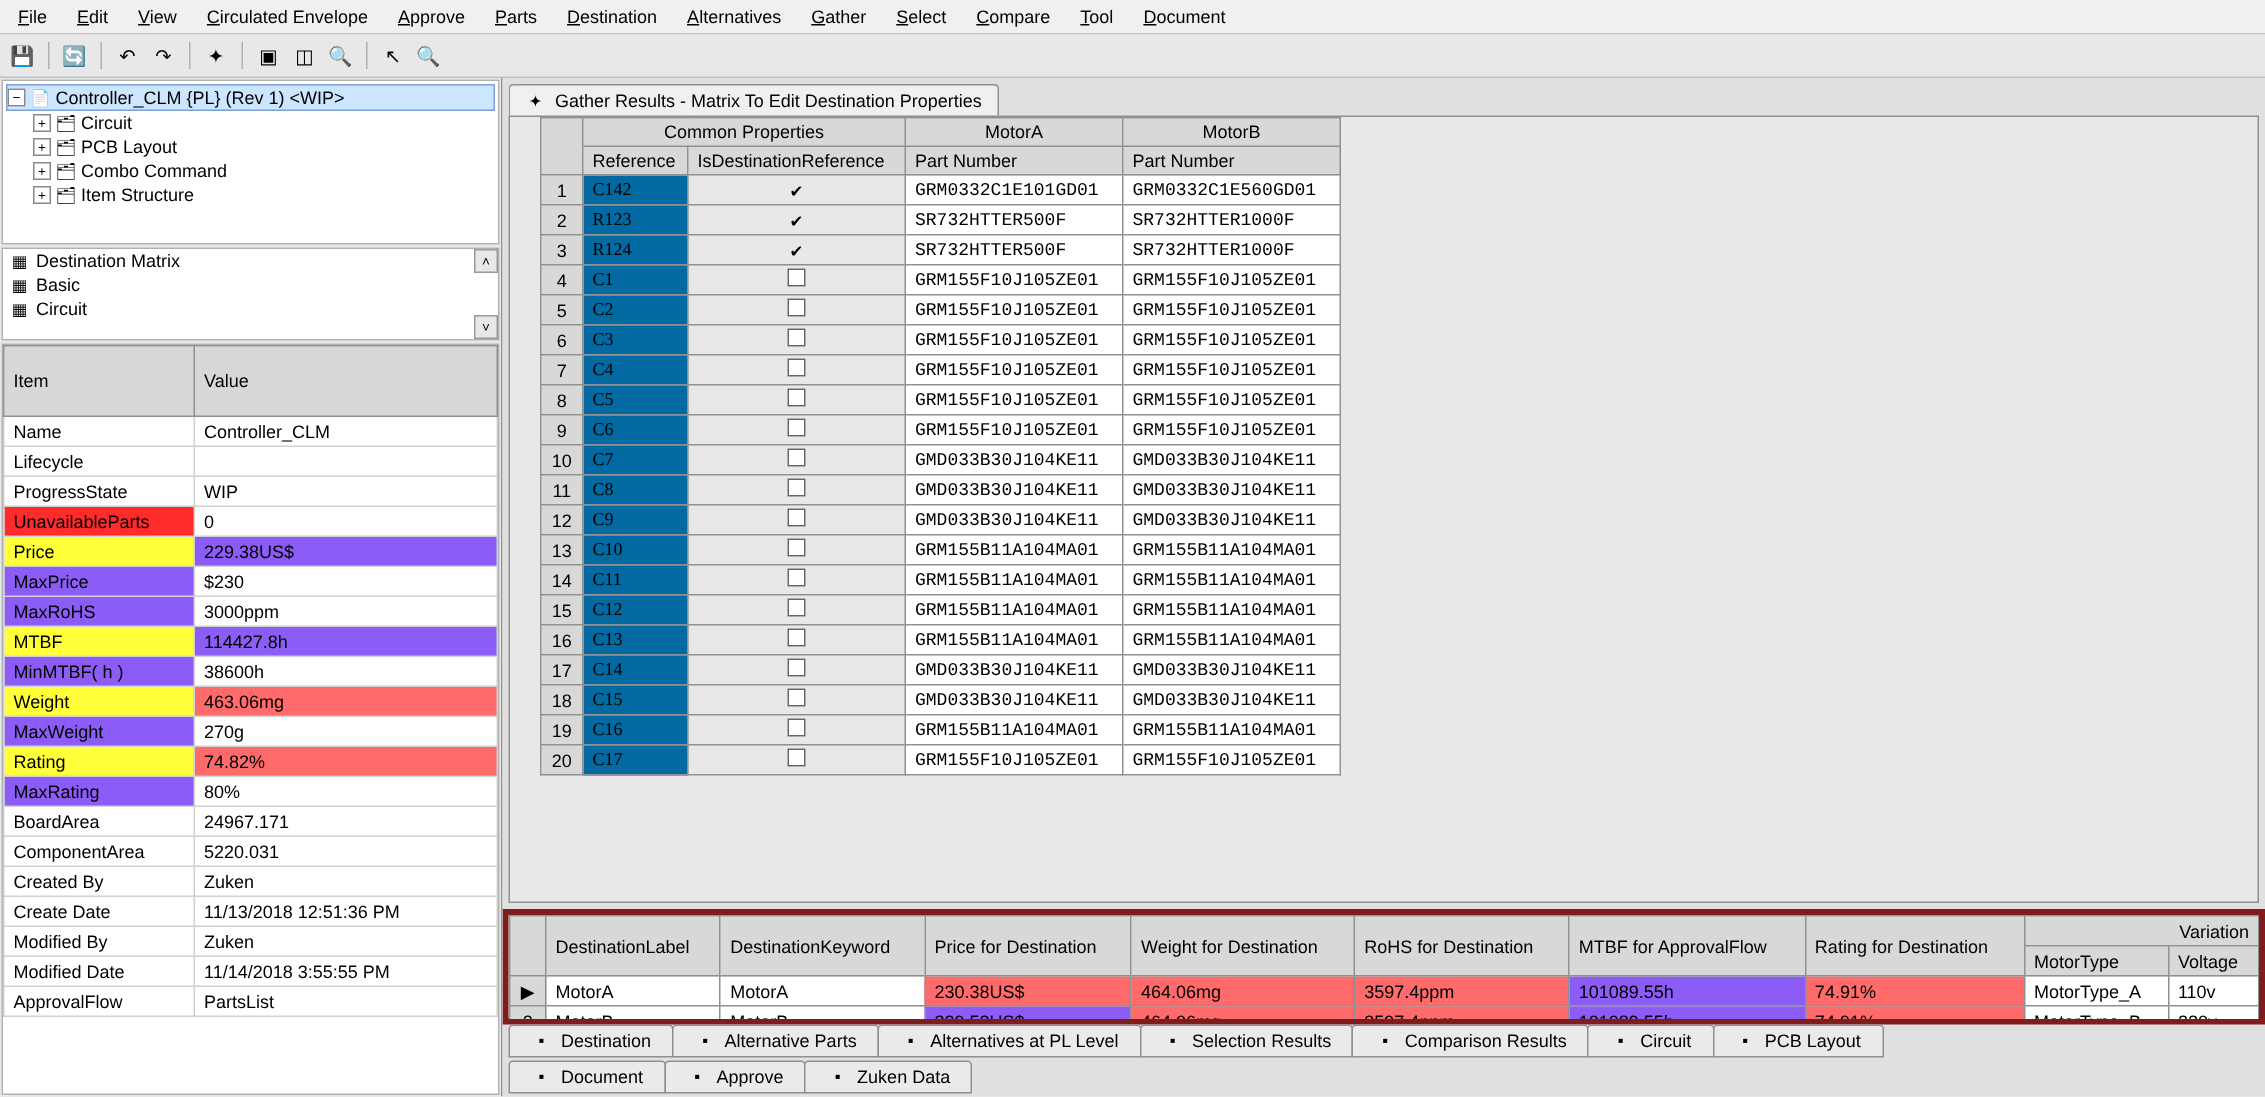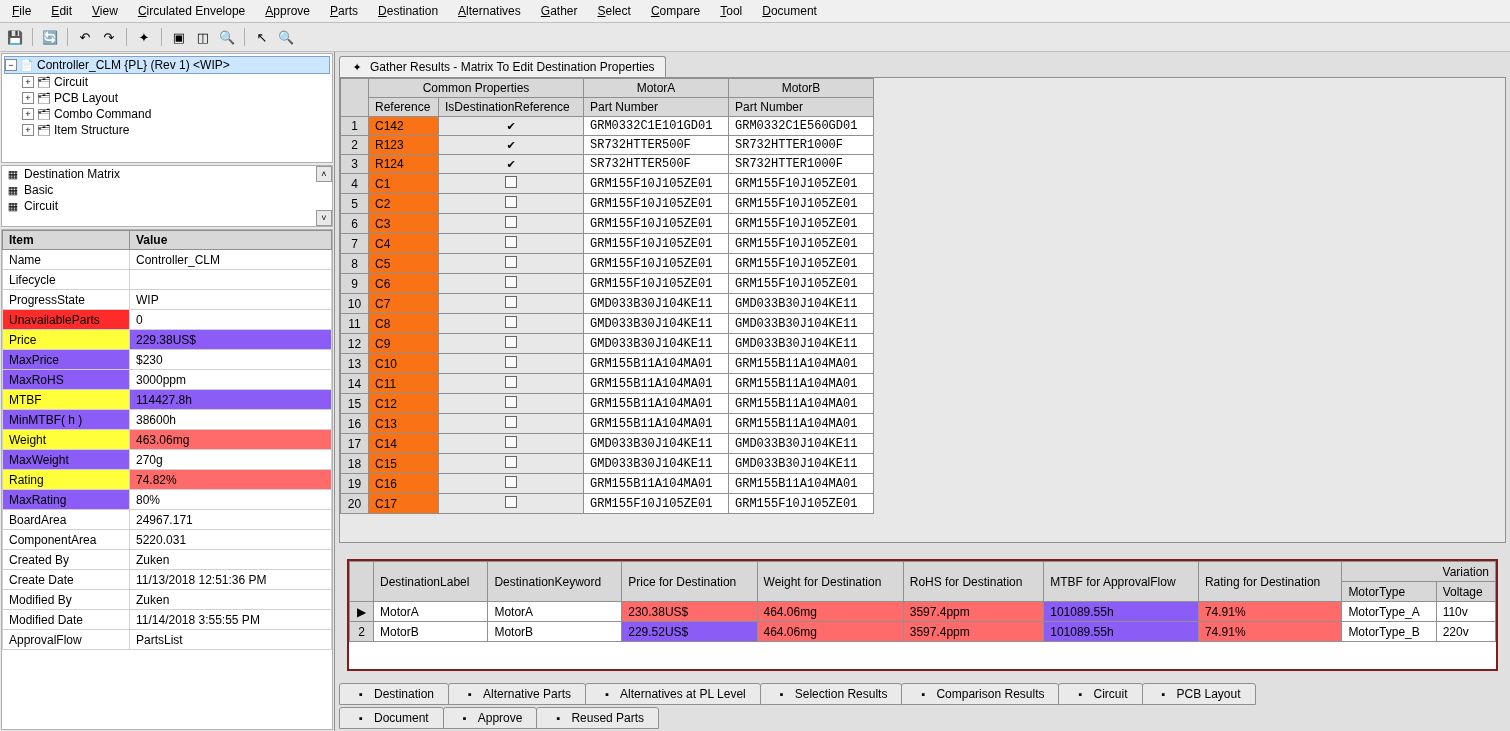--- a/index.html
+++ b/index.html
@@ -15,40 +15,40 @@
 .tree { background:#fff; border:1px solid #b0b0b0; margin:1px; padding:2px; height:110px; overflow:auto;}
 .tree-row { display:flex; align-items:center; gap:3px; padding:1px 0; white-space:nowrap;}
 .tree-row.sel { background:#cce6ff; border:1px solid #7da2ce;}
 .expander { width:12px; height:12px; border:1px solid #888; display:flex; align-items:center; justify-content:center; font-size:9px; line-height:1; background:#fff; cursor:pointer;}
 .ticon { width:14px; height:14px; display:inline-flex; align-items:center; justify-content:center; font-size:11px;}
 .listbox { background:#fff; border:1px solid #b0b0b0; margin:1px; height:62px; overflow:auto; position:relative;}
 .listbox .lrow { display:flex; align-items:center; gap:4px; padding:1px 4px;}
 .sbtn { position:absolute; right:0; width:16px; height:16px; border:1px solid #999; background:#e8e8e8; display:flex; align-items:center; justify-content:center; font-size:9px; cursor:pointer;}
 .propgrid { flex:1; overflow:auto; border:1px solid #b0b0b0; margin:1px; background:#fff;}
 .propgrid table { width:100%; border-collapse:collapse;}
-.propgrid th { background:#d8d8d8; border:1px solid #909090; text-align:left; padding:2px 6px; font-weight:bold;}
+.propgrid th { background:#d8d8d8; border:1px solid #909090; text-align:left; padding:16px 6px; font-weight:normal;}
 .propgrid td { border:1px solid #d0d0d0; padding:2px 6px; height:20px;}
 .propgrid td.k { width:127px; }
 .bg-red { background:#ff2a2a; color:#000;}
 .bg-yellow { background:#ffff3a;}
 .bg-green { background:#8b5cf6;}
 .bg-salmon { background:#ff6a6a;}
 .rightpane { flex:1; display:flex; flex-direction:column; overflow:hidden; background:#e0e0e0;}
 .tabstrip { display:flex; padding:4px 4px 0 4px; }
 .tab { background:#f0f0f0; border:1px solid #909090; border-bottom:none; padding:3px 10px; display:flex; align-items:center; gap:6px; border-radius:3px 3px 0 0;}
 .matrix-wrap { flex:1; border:1px solid #909090; margin:0 4px 4px 4px; background:#e8e8e8; display:flex; flex-direction:column; overflow:hidden;}
-.matrix-scroll { flex:1; overflow:auto; position:relative;}
+.matrix-scroll { flex:1; overflow:auto; position:relative;margin-left:20px;}
 .matrix { border-collapse:collapse; background:#fff;}
 .matrix th, .matrix td { border:1px solid #909090; padding:2px 6px; text-align:left; height:19px; white-space:nowrap;}
 .matrix th { background:#d8d8d8; font-weight:normal;}
 .matrix td.rownum { background:#d8d8d8; text-align:center; width:28px;}
-.matrix td.ref { background:#f97316; width:70px;}
+.matrix td.ref { background:#0369a1; width:70px;font-family:Liberation Serif, serif;}
 .matrix td.chk { background:#e8e8e8; text-align:center; width:145px;}
 .matrix td.pn { width:145px;font-family:Liberation Mono, monospace;}
-.bottom-grid-wrap { height:112px; border:2px solid #7f1d1d; margin:12px; background:#fff; overflow:auto;}
+.bottom-grid-wrap { height:77px; border:4px solid #7f1d1d; margin:0; background:#fff; overflow:auto;}
 .botgrid { border-collapse:collapse; width:100%;}
 .botgrid th, .botgrid td { border:1px solid #909090; padding:2px 6px; text-align:left; height:20px; font-weight:normal; white-space:nowrap;}
 .botgrid th { background:#d8d8d8;}
 .botgrid td.rownum { background:#d8d8d8; width:24px; text-align:center;}
 .btabs { display:flex; flex-wrap:wrap; gap:0; padding:0 4px 2px 4px;}
 .btab { border:1px solid #909090; background:#eaeaea; padding:3px 14px; display:flex; align-items:center; gap:6px; cursor:pointer; border-radius:3px 3px 0 0; margin-right:-1px;}
 .chkmark::before { content:"✔"; font-size:11px;}
 .empty-chk { width:12px; height:12px; border:1px solid #666; display:inline-block; background:#fff;}
 </style>
 </head>
@@ -487,17 +487,17 @@
         <div class="btab">
           <span class="ticon">▪</span>
           <span>Document</span>
         </div>
         <div class="btab">
           <span class="ticon">▪</span>
           <span>Approve</span>
         </div>
         <div class="btab">
           <span class="ticon">▪</span>
-          <span>Reused Parts</span>
+          <span>Zuken Data</span>
         </div>
       </div>
   </div>
 </div>
 
 </body></html>

